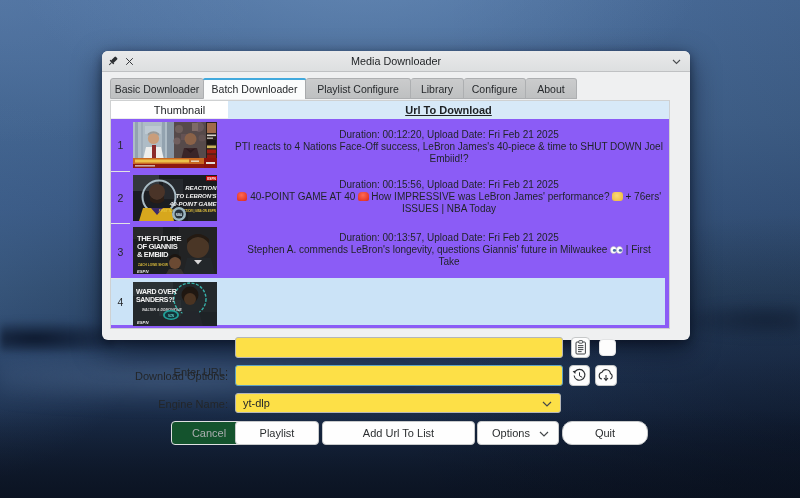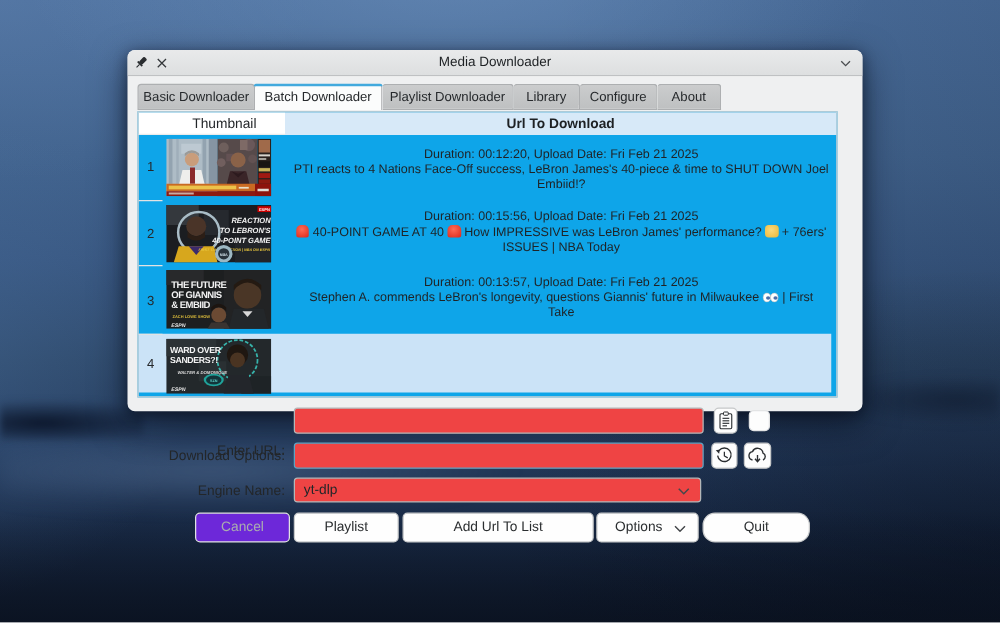--- a/index.html
+++ b/index.html
@@ -19,55 +19,55 @@
   filter:blur(8px); }
 .trees { position:absolute; left:0; width:115px; top:318px; height:34px;
   background:radial-gradient(ellipse 150px 24px at 30% 60%, rgba(10,20,40,0.95), rgba(10,20,40,0) 78%);
   filter:blur(3px); }
 .trees2 { position:absolute; right:0; width:115px; top:300px; height:40px;
   background:radial-gradient(ellipse 130px 26px at 70% 50%, rgba(12,22,40,0.55), rgba(12,22,40,0) 75%);
   filter:blur(4px); }
 .dark-bottom { position:absolute; left:0; right:0; bottom:0; height:90px;
   background:linear-gradient(180deg, rgba(8,14,26,0) 0%, rgba(8,14,26,0.45) 70%, rgba(8,14,26,0.6) 100%); }
 
-.window { position:absolute; left:102px; top:40px; width:588px; height:289px;
+.window { position:absolute; left:102px; top:51px; width:588px; height:289px;
   background:#eff0f1; border-radius:6px;
   box-shadow:0 10px 28px rgba(4,8,20,0.55), 0 3px 10px rgba(4,8,20,0.45);
   font-size:11px; color:#232629; }
 
 .titlebar { position:absolute; left:0; top:0; right:0; height:21px;
   background:linear-gradient(#e9eaeb,#dddfe0); border-bottom:1px solid #bfc1c3;
   border-radius:6px 6px 0 0; }
 .title { position:absolute; left:0; right:0; top:4px; text-align:center; font-size:10.8px; color:#1d2023; }
 .tb-ico { position:absolute; top:4px; }
 
 .tabbar { position:absolute; left:8px; top:27px; height:21px; display:flex;justify-content:center; }
 .tab { height:21px; border:1px solid #adafb1; border-left:none; background:linear-gradient(#cbcccd,#bec0c1);
   display:flex; align-items:center; justify-content:center; font-size:10.5px; color:#26292c;
   border-radius:3px 3px 0 0; }
 .tab.first { border-left:1px solid #adafb1; }
 .tab.sel { background:#fbfcfc; border-color:#a8aaac; border-bottom:none; position:relative; }
 .tab.sel:before { content:""; position:absolute; left:-1px; right:-1px; top:-1px; height:2px; background:#41a9dd; border-radius:3px 3px 0 0; }
 
-.table { position:absolute; left:8px; top:49px; width:560px; height:229px; background:#0ea5e9; border:1px solid #cfd1d2; }
+.table { position:absolute; left:8px; top:49px; width:560px; height:229px; background:#8b5cf6; border:1px solid #cfd1d2; }
 .th-thumb { position:absolute; left:0; top:0; width:117px; height:18px; background:#fff; border-bottom:1px solid #ebecec;
   padding-left:20px; text-align:center; line-height:18px; font-size:11px; color:#232629; }
 .th-url { position:absolute; left:117px; top:0; right:0; height:18px; background:#d7e9f8;
-  text-align:center; line-height:18px; font-weight:bold; font-size:11px; color:#1d2023; }
+  text-align:center; line-height:18px; font-weight:bold; font-size:11px; color:#1d2023;text-decoration:underline; }
 .rownum { position:absolute; left:0; width:19px; text-align:center; font-size:10.5px; color:#26292c; border-bottom:1px solid #e2e3e4; }
 .rowsel { position:absolute; left:0; width:554px; background:#cbe3f7; }
 .thumb { position:absolute; left:22px; width:84px; overflow:hidden; }
 .rtxt { position:absolute; left:118px; width:440px; font-size:10px; line-height:12px; text-align:center; color:#1f2326; }
 
 .flabel { position:absolute; width:126px; text-align:right; font-size:11px; color:#232629; }
-.finput { position:absolute; left:133px; width:328px; height:21px; background:#ef4444; border:1px solid #b4b6b8; border-radius:3px; }
+.finput { position:absolute; left:133px; width:328px; height:21px; background:#fde047; border:1px solid #b4b6b8; border-radius:3px; }
 .fbtn { position:absolute; background:#fdfdfd; border:1px solid #c6c8c9; border-radius:4px; }
 .btn { position:absolute; top:370px; height:24px; background:#fefefe; border:1px solid #c8cacb; border-radius:4px;
   font-size:11px; color:#2b2e30; text-align:center; line-height:22px; }
-.btn.dis { background:#6d28d9; border-color:#e0e1e2; color:#aaadaf; }
+.btn.dis { background:#14532d; border-color:#e0e1e2; color:#aaadaf;margin-left:15px; }
 
 .em { display:inline-block; vertical-align:-1px; }
 .siren { width:10.5px; height:9.5px; background:radial-gradient(circle at 45% 35%, #ff6a55, #dd2618); border-radius:4px 4px 2px 2px; }
 .clap { width:10.5px; height:9.5px; background:radial-gradient(circle at 45% 40%, #fcd97a, #eab736); border-radius:3px; }
 </style>
 </head>
 <body>
 <div class="desktop">
   <div class="mist"></div>
   <div class="trees"></div>
@@ -88,21 +88,21 @@
       </svg>
       <div class="title">Media Downloader</div>
       <svg class="tb-ico" style="right:9px; top:8px" width="9" height="6" viewBox="0 0 9 6">
         <path d="M1 1 L4.5 4.5 L8 1" stroke="#4a4d50" stroke-width="1.1" fill="none"></path>
       </svg>
     </div>
 
     <div class="tabbar">
       <div class="tab first" style="width:94px">Basic Downloader</div>
       <div class="tab sel" style="width:102px">Batch Downloader</div>
-      <div class="tab" style="width:105px">Playlist Downloader</div>
+      <div class="tab" style="width:105px">Playlist Configure</div>
       <div class="tab" style="width:53px">Library</div>
       <div class="tab" style="width:62px">Configure</div>
       <div class="tab" style="width:51px">About</div>
     </div>
 
     <div class="table">
       <div class="th-thumb">Thumbnail</div>
       <div class="th-url">Url To Download</div>
 
       <div class="rowsel" style="top:176.5px; height:47px;"></div>

